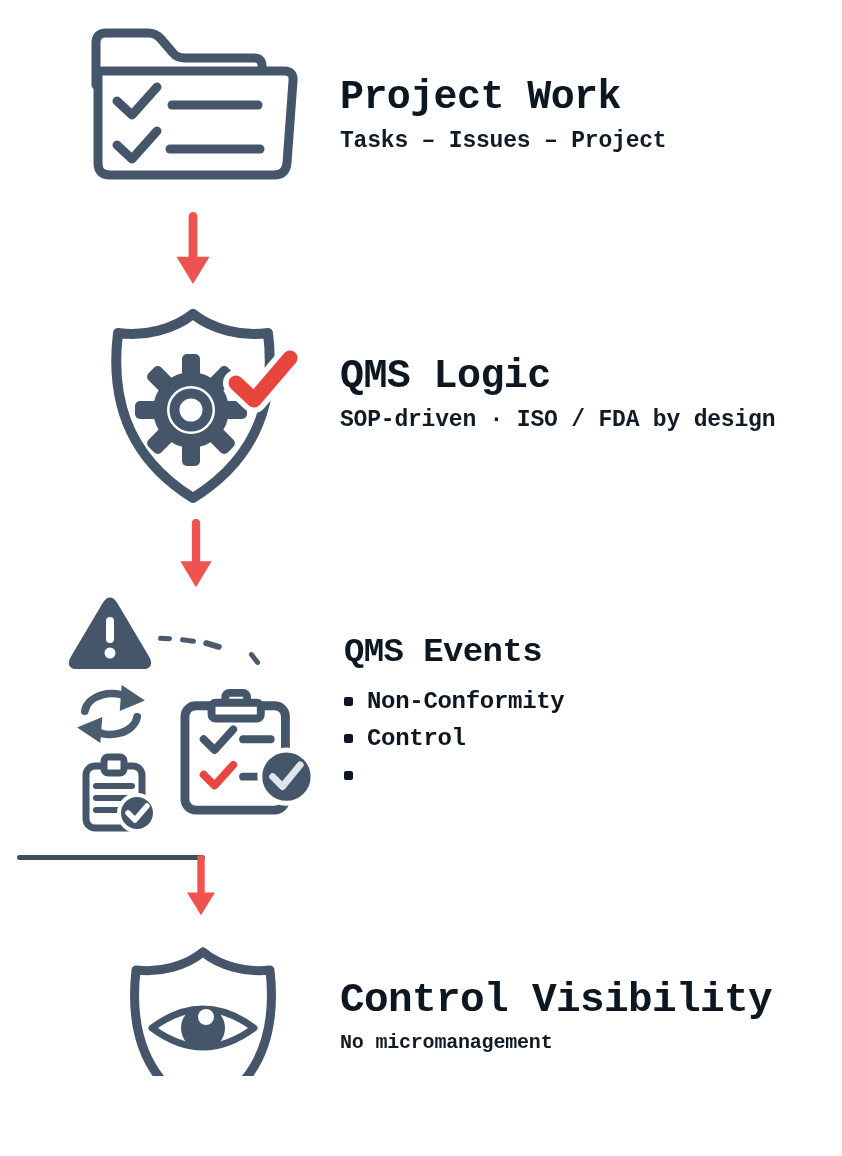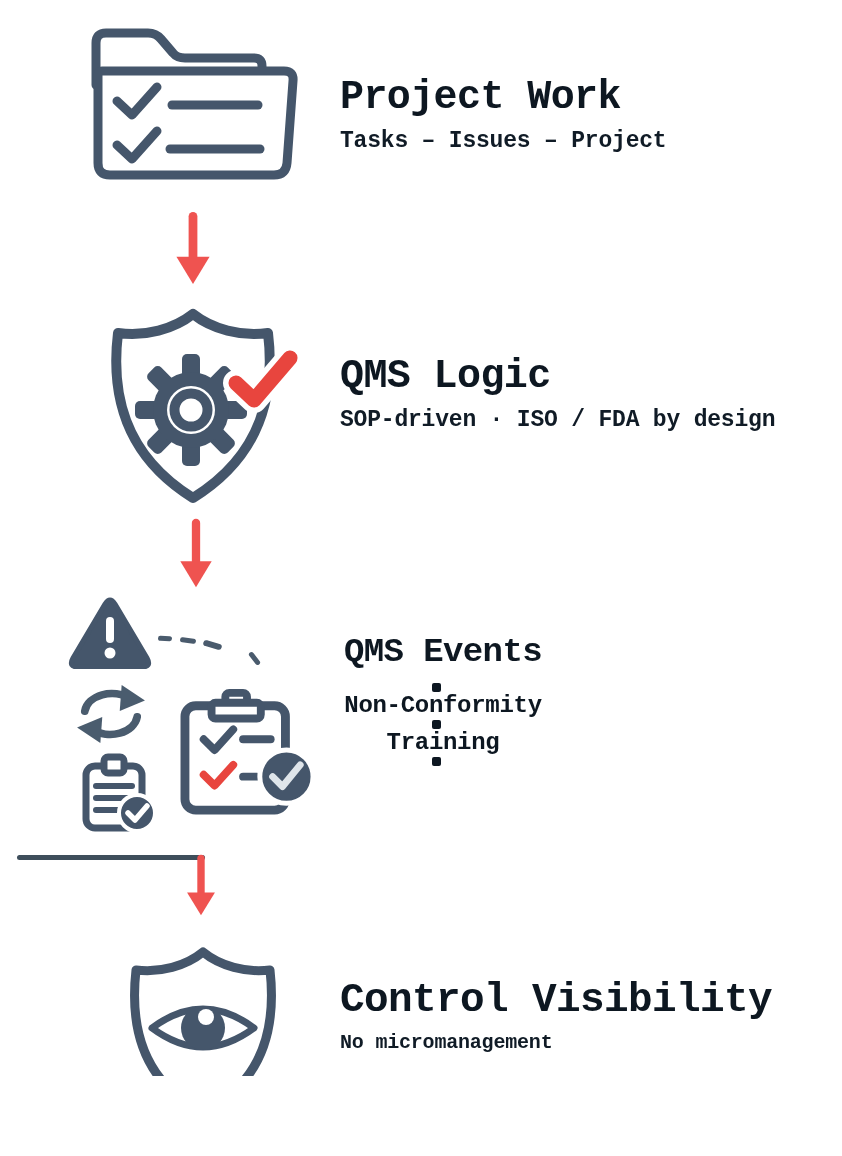--- a/index.html
+++ b/index.html
@@ -8,21 +8,21 @@
     font-family:Liberation Mono, monospace; overflow:hidden;
   }
   .abs { position:absolute; }
   .title { font-weight:800; color:#0d1721; letter-spacing:-0.6px; line-height:1.08; }
   .title-lg { font-size:40px; }
   .title-xl { font-size:41px; }
   .title-md { font-size:34px; }
   .subtitle { font-weight:700; color:#101b26; font-size:23px; letter-spacing:-0.2px; margin-top:9px; line-height:1.15; }
   .subtitle-lg { font-size:20px; }
   .bullets { list-style:none; margin:0; padding:0; }
-  .bullets li { display:flex; align-items:center; height:37px; font-size:24px; font-weight:700; color:#0d1721; letter-spacing:-0.3px;flex-direction:column; }
+  .bullets li { display:flex; align-items:center; height:37px; font-size:24px; font-weight:700; color:#0d1721; letter-spacing:-0.3px; }
   .bullet-marker { display:inline-block; width:9px; height:9px; background:#0d1721; border-radius:2px; margin-right:14px; flex:0 0 auto; }
   .divider { background:#3e4e5b; border-radius:3px; }
   .dash { background:#4a5b6d; border-radius:3px; }
   svg { display:block; }
 </style>
 </head>
 <body>
 
 <div class="stage">
 
@@ -142,21 +142,21 @@
 
   <div class="abs" style="left:344px; top:634px;">
     <div class="title title-md">QMS Events</div>
     <ul class="bullets" style="margin-top:12px;">
       <li>
           <span class="bullet-marker"></span>
           <span>Non-Conformity</span>
         </li>
       <li>
           <span class="bullet-marker"></span>
-          <span>Training</span>
+          <span>Control</span>
         </li>
       <li>
           <span class="bullet-marker"></span>
         </li>
     </ul>
   </div>
 
   <div class="abs divider" style="left:17px; top:855px; width:188px; height:5px;"></div>
   <div class="abs" style="left:184px; top:853px;">
     <svg width="34" height="64" viewBox="0 0 36 78">

